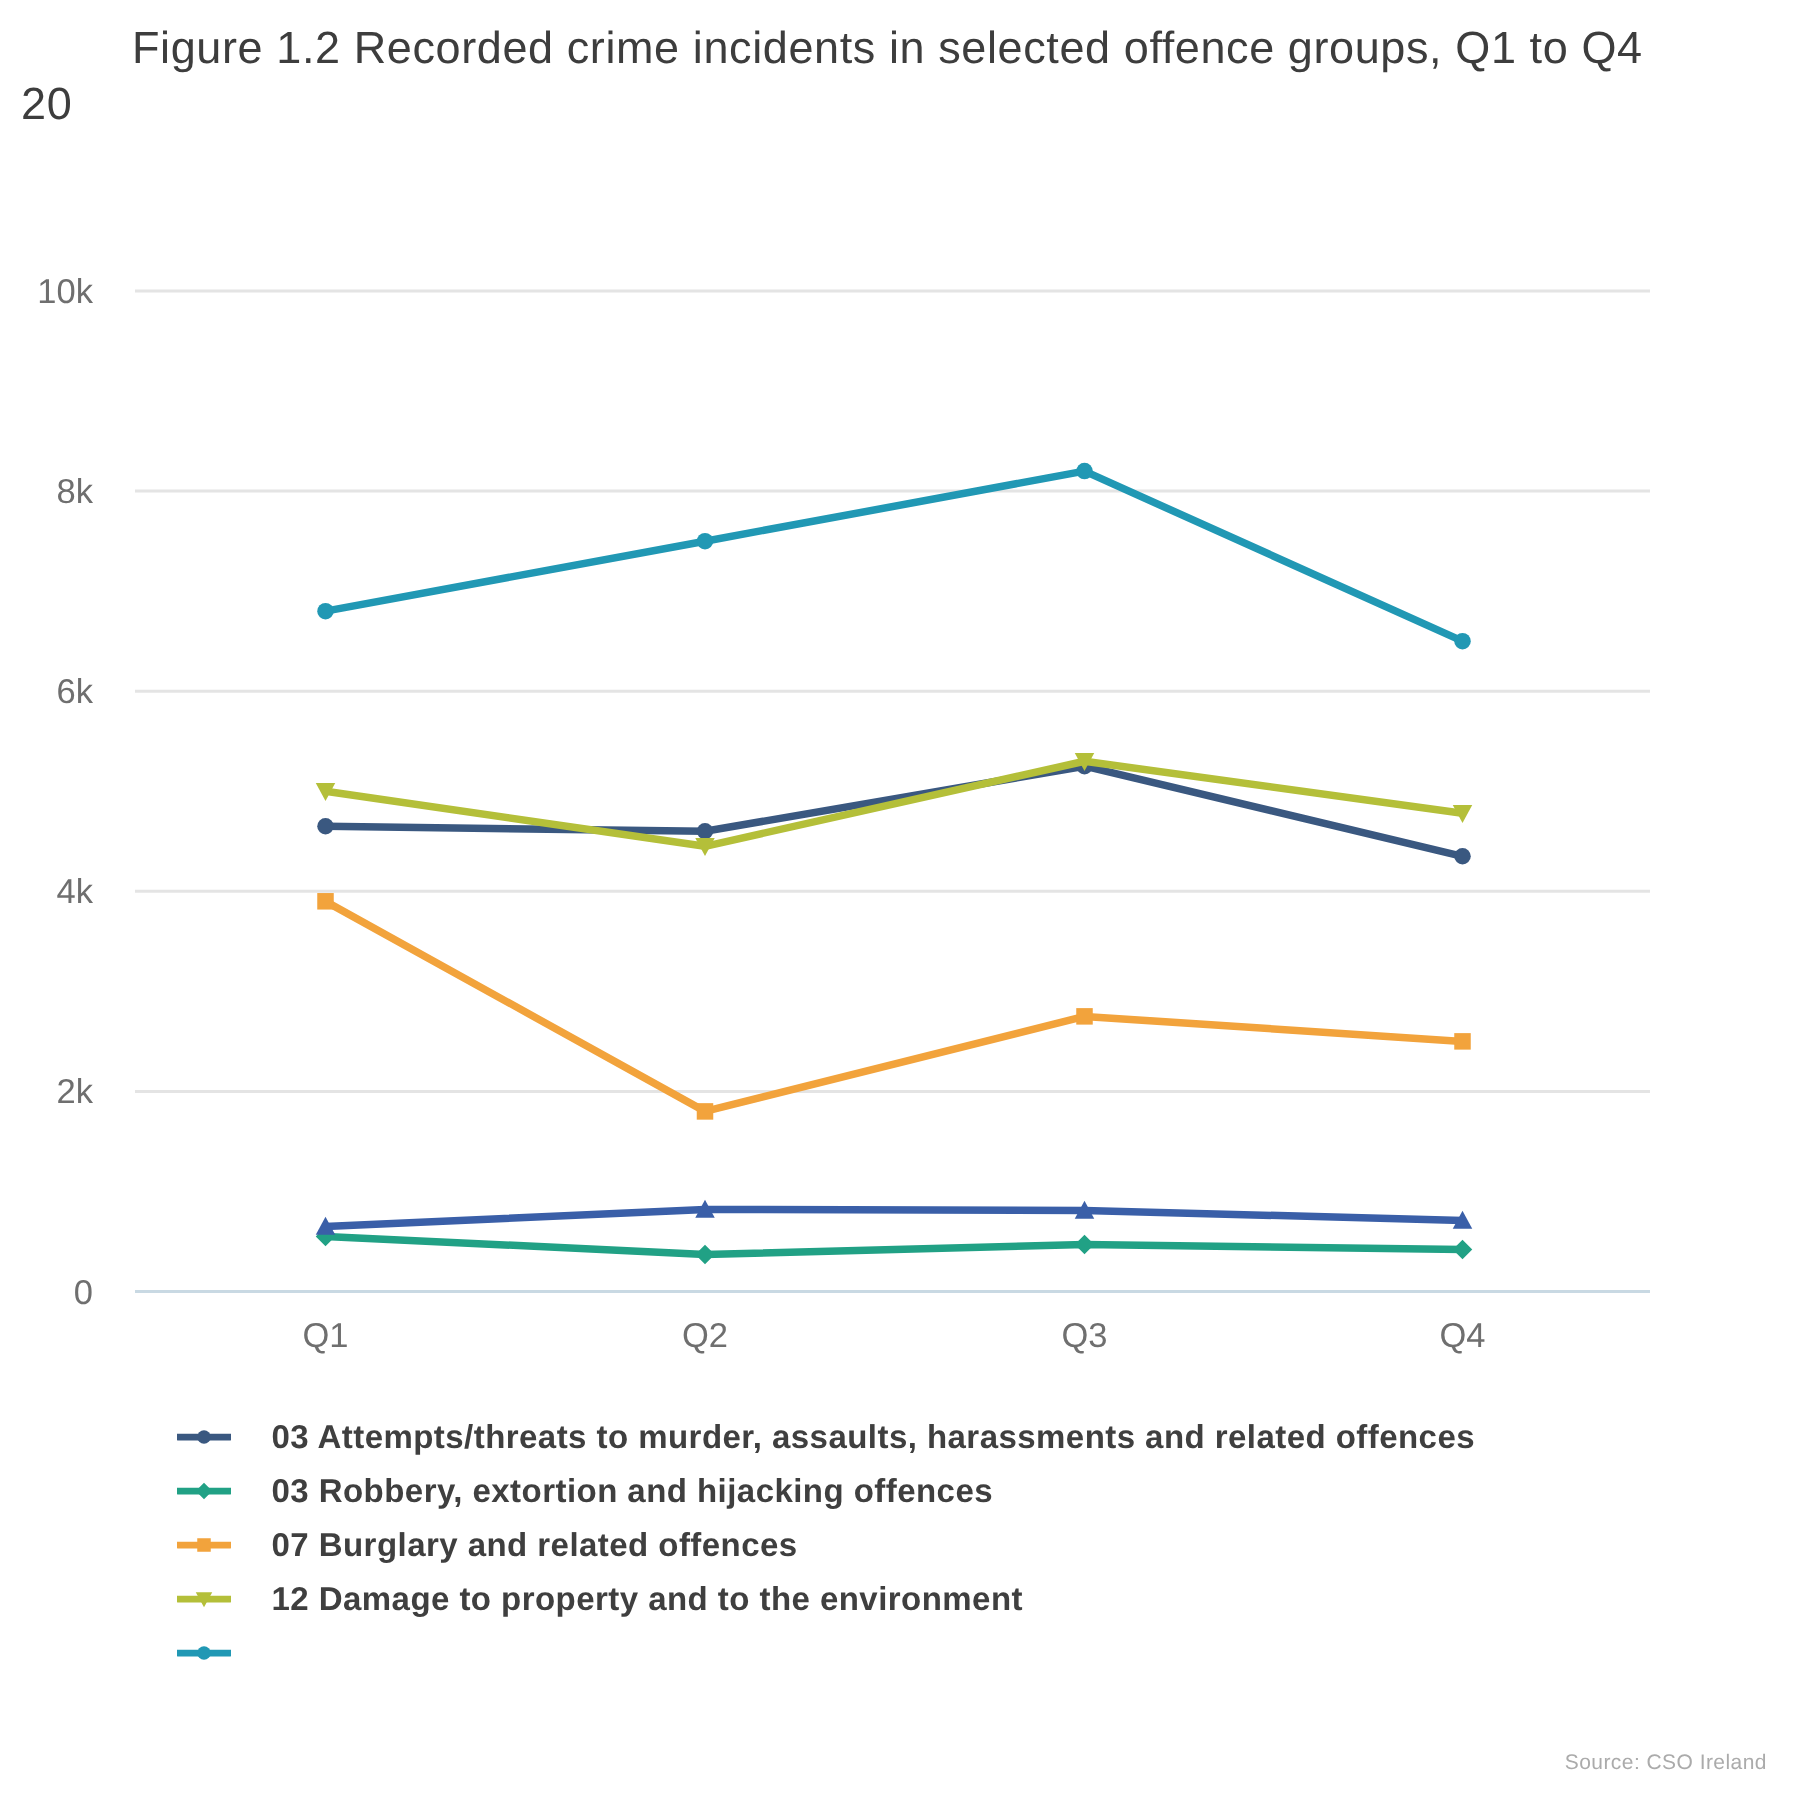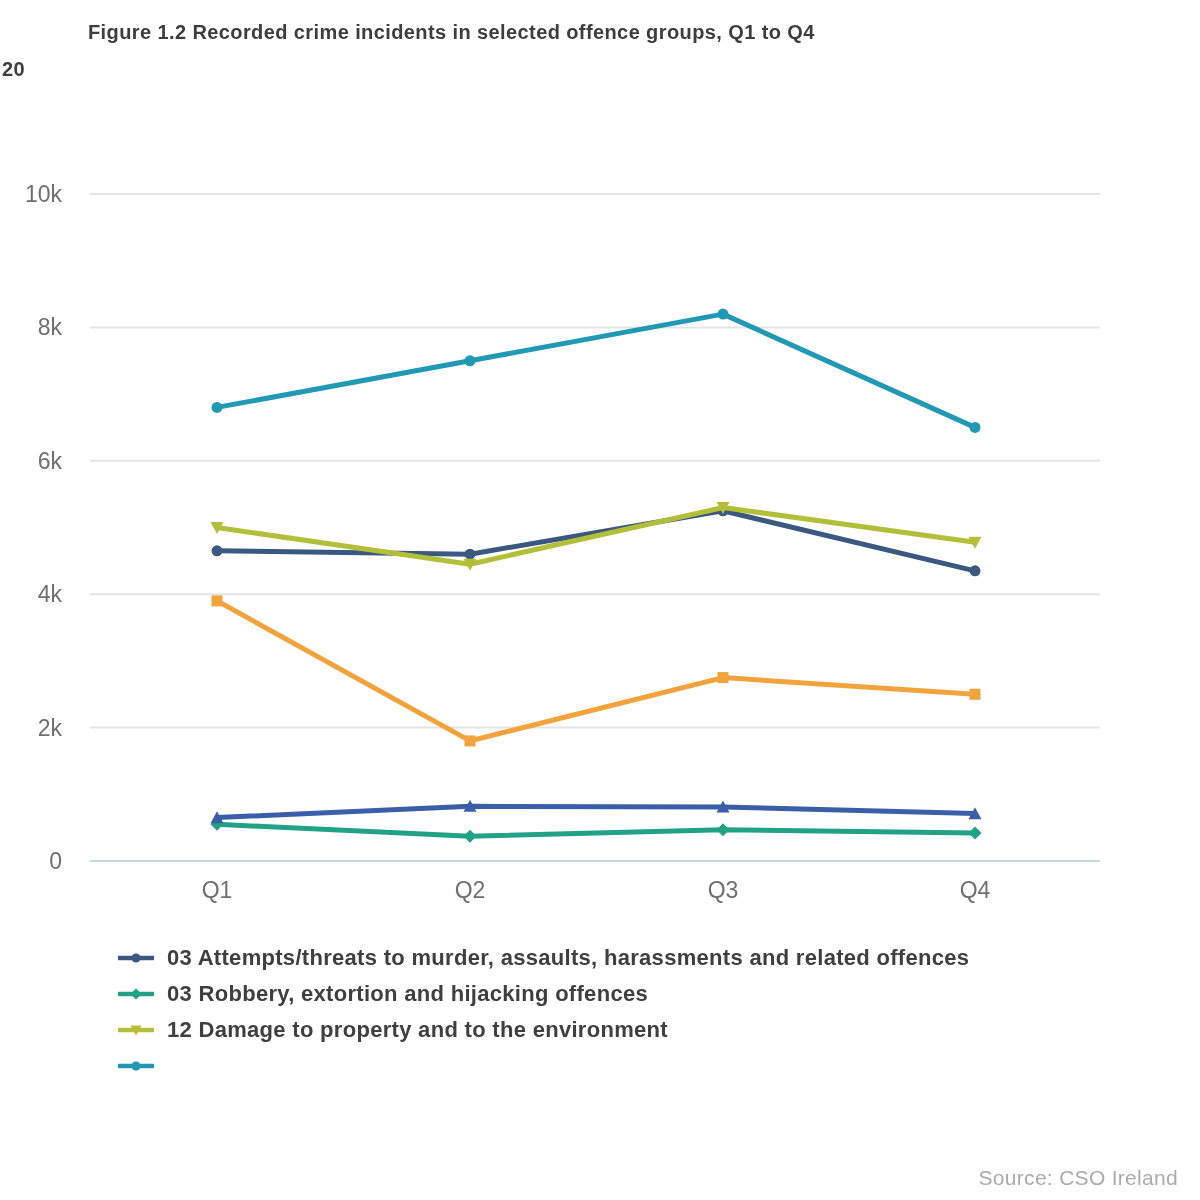--- a/index.html
+++ b/index.html
@@ -2,35 +2,35 @@
 <html><head>
 <meta charset="utf-8">
 <style>
   html,body{margin:0;padding:0;background:#fff;}
   .page{
     position:relative;width:1200px;height:1200px;background:#fff;overflow:hidden;
     font-family:"Liberation Sans","DejaVu Sans",sans-serif;
   }
   .title{
     position:absolute;left:0;top:14px;width:1160px;
-    font-size:20px;line-height:37px;color:#3d3d3d;letter-spacing:.4px;font-weight:700;
+    font-size:30px;line-height:37px;color:#3d3d3d;letter-spacing:.4px;font-weight:400;
   }
   .title .t-line1{display:block;padding-left:88px;}
-  .title .t-line2{display:block;padding-left:2px;}
+  .title .t-line2{display:block;padding-left:14px;}
   .chart-svg{position:absolute;left:0;top:0;}
   .legend{position:absolute;left:118px;top:946px;}
   .legend-item{
-    display:flex;align-items:center;height:24px;margin-bottom:12px;cursor:pointer;
+    display:flex;align-items:center;height:24px;margin-bottom:12px;cursor:pointer;gap:14px;
   }
   .legend-item .swatch{flex:0 0 auto;margin-right:13px;display:block;}
   .legend-item .lbl{
     font-size:22px;font-weight:700;color:#3f3f3f;letter-spacing:.3px;white-space:nowrap;
   }
   .source{
-    position:absolute;right:22px;top:1166px;font-size:21px;color:#ababab;letter-spacing:.3px;
+    position:absolute;right:22px;top:1166px;font-size:14px;color:#ababab;letter-spacing:.3px;
   }
 </style>
 </head>
 <body>
 
 <div class="page">
 
   <div class="title">
     <span class="t-line1">Figure 1.2 Recorded crime incidents in selected offence groups, Q1 to Q4</span>
     <span class="t-line2">20</span>
@@ -95,20 +95,27 @@
       </div>
       <div class="legend-item">
         <svg width="36" height="16" class="swatch">
           <line x1="1" y1="8" x2="35" y2="8" stroke="#21a185" stroke-width="4.5" stroke-linecap="round"></line>
           <path d="M 18 2.5 L 23.5 8 L 18 13.5 L 12.5 8 Z" fill="#21a185"></path>
         </svg>
         <span class="lbl">03 Robbery, extortion and hijacking offences</span>
       </div>
       <div class="legend-item">
         <svg width="36" height="16" class="swatch">
+          <line x1="1" y1="8" x2="35" y2="8" stroke="#f2a33c" stroke-width="4.5" stroke-linecap="round"></line>
+          <rect x="13.5" y="3.5" width="9" height="9" fill="#f2a33c"></rect>
+        </svg>
+        <span class="lbl">07 Burglary and related offences</span>
+      </div>
+      <div class="legend-item">
+        <svg width="36" height="16" class="swatch">
           <line x1="1" y1="8" x2="35" y2="8" stroke="#b4bf39" stroke-width="4.5" stroke-linecap="round"></line>
           <path d="M 18 13.5 L 23.5 3.5 L 12.5 3.5 Z" fill="#b4bf39"></path>
         </svg>
         <span class="lbl">12 Damage to property and to the environment</span>
       </div>
       <div class="legend-item">
         <svg width="36" height="16" class="swatch">
           <line x1="1" y1="8" x2="35" y2="8" stroke="#2198b4" stroke-width="4.5" stroke-linecap="round"></line>
           <circle cx="18" cy="8" r="4.5" fill="#2198b4"></circle>
         </svg>

